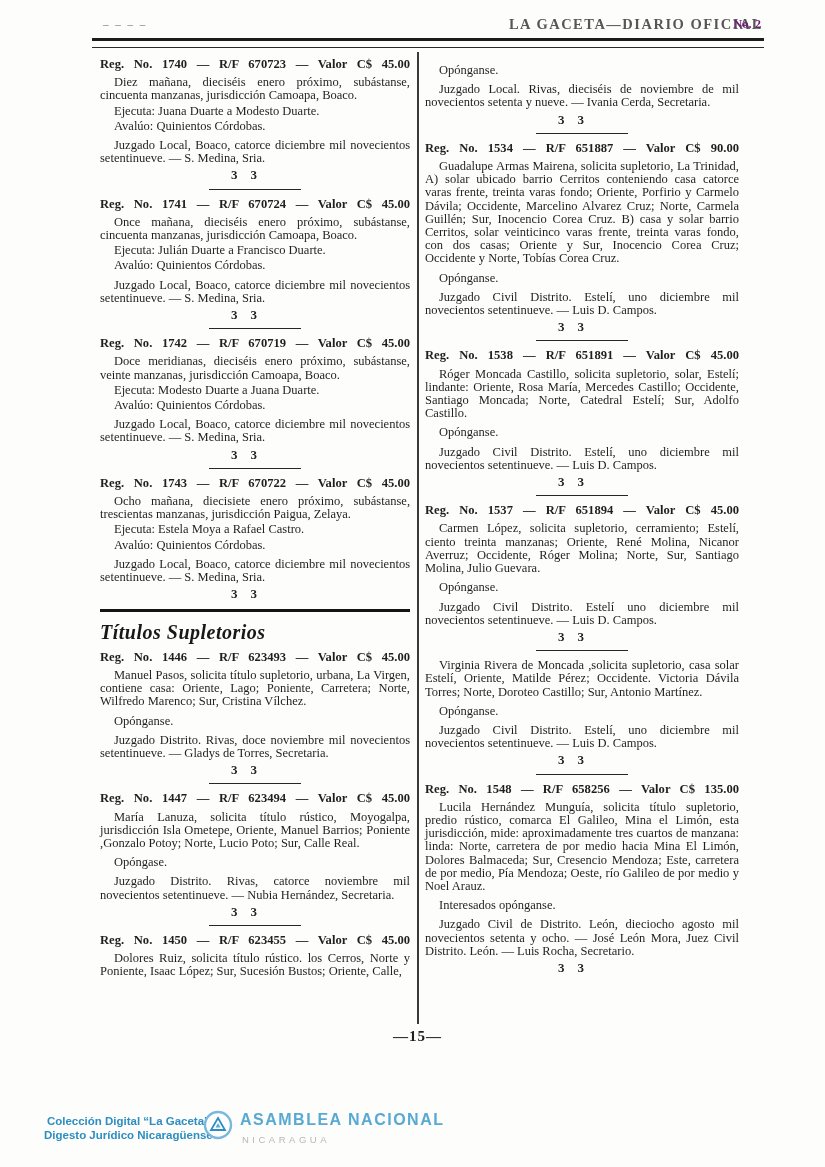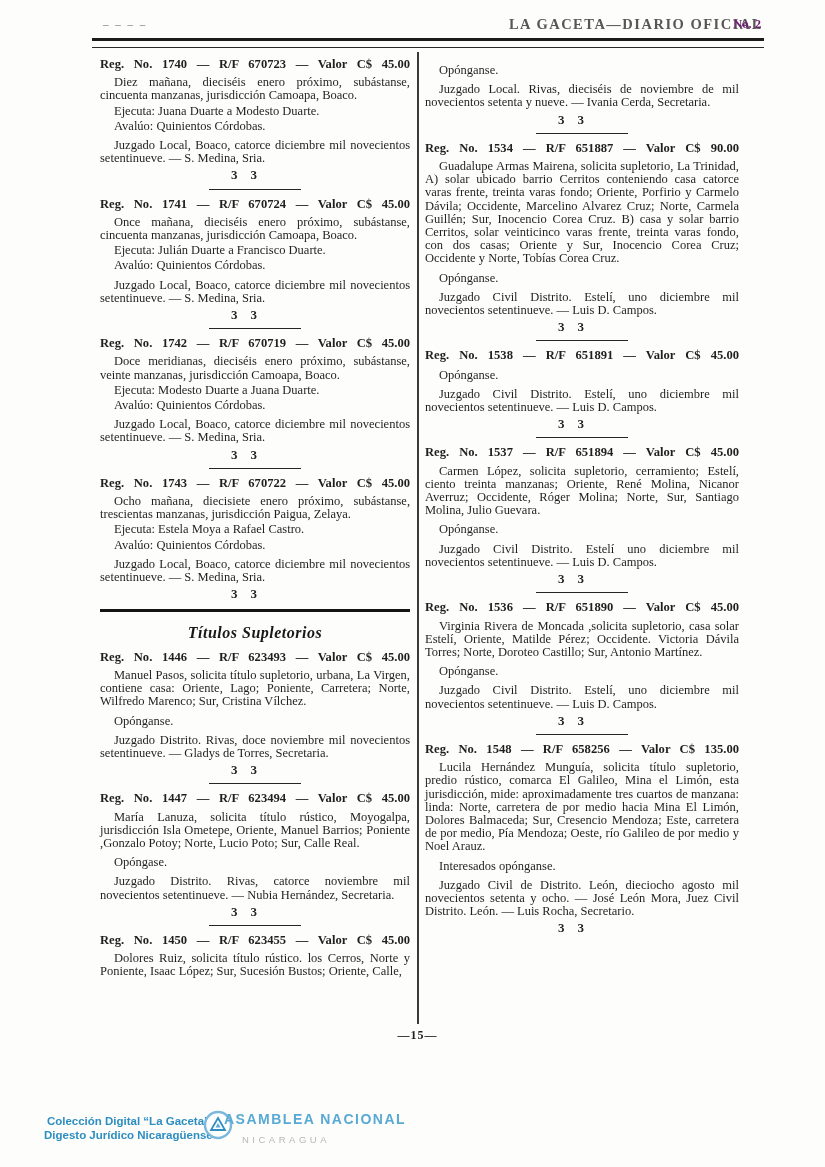--- a/index.html
+++ b/index.html
@@ -29,33 +29,33 @@
     margin:0 0 5px 0; font-weight:bold; font-size:12.6px;
     text-align:justify; text-align-last:justify; word-spacing:1px;
   }
   .notice p.body { margin:2px 0 0 0; text-indent:14px; }
   .notice p.first { margin-top:3px; }
   .notice p.gap { margin-top:6px; }
   .sign { margin:3px 0 0 0; text-align:center; padding-right:22px; font-weight:bold; white-space:pre; font-size:13px; }
   .sep-short { width:92px; border-top:1.6px solid #262626; margin:7px auto 8px auto; }
   .sep-thick { width:100%; border-top:3px solid #141414; margin:8px 0 10px 0; }
   .section-heading {
-    text-align:center; font-weight:bold; font-style:italic;
-    font-size:16px; margin:14px 0 12px 0; letter-spacing:.5px; color:#181818;
+    font-weight:bold; font-style:italic;
+    font-size:20px; margin:14px 0 12px 0; letter-spacing:.5px; color:#181818;
   }
   
   .page-number { position:absolute; left:95px; width:645px; top:1028px; text-align:center;
-    font-weight:bold; font-size:12px; letter-spacing:1px; }
+    font-weight:bold; font-size:15px; letter-spacing:1px; }
   
   .footer { position:absolute; left:0; top:1100px; width:100%; height:60px;
     font-family:"Liberation Sans","DejaVu Sans",sans-serif; }
   .credit { position:absolute; left:44px; top:14px; font-size:11.5px; line-height:14px;
     color:#2d8ec2; font-weight:bold;text-align:center; }
   .logo { position:absolute; left:203px; top:10px; width:30px; height:30px; }
-  .org { position:absolute; left:224px; top:11px; font-size:14px; font-weight:bold;
+  .org { position:absolute; left:240px; top:11px; font-size:16px; font-weight:bold;
     color:#58a9d4; letter-spacing:1.5px; white-space:nowrap; }
   .country { position:absolute; left:242px; top:34px; font-size:9.5px; color:#b7b7b7;
     letter-spacing:3.5px; }
 </style>
 </head>
 <body>
 
 <div class="page">
 
   <div class="masthead">
@@ -136,35 +136,35 @@
       <div class="notice">
         <p class="reg-line">Reg. No. 1534 — R/F 651887 — Valor C$ 90.00</p>
         <p class="body first">Guadalupe Armas Mairena, solicita supletorio, La Trinidad, A) solar ubicado barrio Cerritos conteniendo casa catorce varas frente, treinta varas fondo; Oriente, Porfirio y Carmelo Dávila; Occidente, Marcelino Alvarez Cruz; Norte, Carmela Guillén; Sur, Inocencio Corea Cruz. B) casa y solar barrio Cerritos, solar veinticinco varas frente, treinta varas fondo, con dos casas; Oriente y Sur, Inocencio Corea Cruz; Occidente y Norte, Tobías Corea Cruz.</p>
         <p class="body gap">Opónganse.</p>
         <p class="body gap">Juzgado Civil Distrito. Estelí, uno diciembre mil novecientos setentinueve. — Luis D. Campos.</p>
         <div class="sign">3    3</div>
       </div>
       <div class="sep-short"></div>
       <div class="notice">
         <p class="reg-line">Reg. No. 1538 — R/F 651891 — Valor C$ 45.00</p>
+        <p class="body first">Róger Moncada Castillo, solicita supletorio, solar, Estelí; lindante: Oriente, Rosa María, Mercedes Castillo; Occidente, Santiago Moncada; Norte, Catedral Estelí; Sur, Adolfo Castillo.</p>
         <p class="body gap">Opónganse.</p>
         <p class="body gap">Juzgado Civil Distrito. Estelí, uno diciembre mil novecientos setentinueve. — Luis D. Campos.</p>
         <div class="sign">3    3</div>
       </div>
       <div class="sep-short"></div>
       <div class="notice">
         <p class="reg-line">Reg. No. 1537 — R/F 651894 — Valor C$ 45.00</p>
         <p class="body first">Carmen López, solicita supletorio, cerramiento; Estelí, ciento treinta manzanas; Oriente, René Molina, Nicanor Averruz; Occidente, Róger Molina; Norte, Sur, Santiago Molina, Julio Guevara.</p>
         <p class="body gap">Opónganse.</p>
         <p class="body gap">Juzgado Civil Distrito. Estelí uno diciembre mil novecientos setentinueve. — Luis D. Campos.</p>
         <div class="sign">3    3</div>
       </div>
       <div class="sep-short"></div>
       <div class="notice">
-        <p class="reg-line">Reg. No. 1536 — R/F 651890 — Valor C$ 45.00</p>
         <p class="body first">Virginia Rivera de Moncada ,solicita supletorio, casa solar Estelí, Oriente, Matilde Pérez; Occidente. Victoria Dávila Torres; Norte, Doroteo Castillo; Sur, Antonio Martínez.</p>
         <p class="body gap">Opónganse.</p>
         <p class="body gap">Juzgado Civil Distrito. Estelí, uno diciembre mil novecientos setentinueve. — Luis D. Campos.</p>
         <div class="sign">3    3</div>
       </div>
       <div class="sep-short"></div>
       <div class="notice">
         <p class="reg-line">Reg. No. 1548 — R/F 658256 — Valor C$ 135.00</p>
         <p class="body first">Lucila Hernández Munguía, solicita título supletorio, predio rústico, comarca El Galileo, Mina el Limón, esta jurisdicción, mide: aproximadamente tres cuartos de manzana: linda: Norte, carretera de por medio hacia Mina El Limón, Dolores Balmaceda; Sur, Cresencio Mendoza; Este, carretera de por medio, Pía Mendoza; Oeste, río Galileo de por medio y Noel Arauz.</p>
         <p class="body gap">Interesados opónganse.</p>

